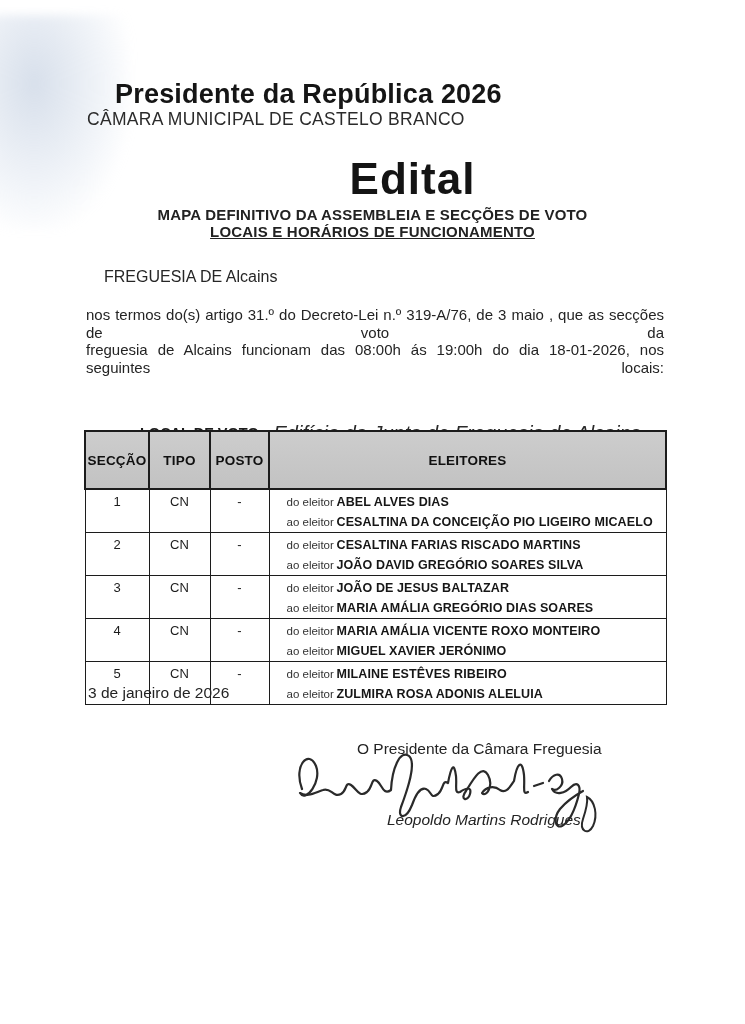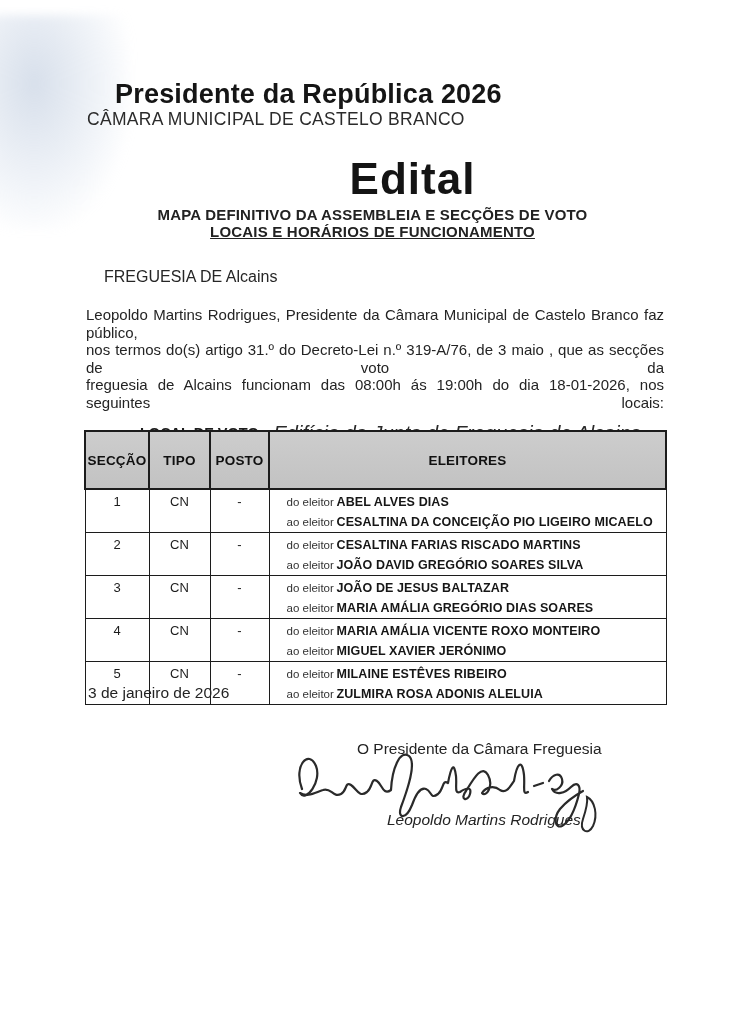--- a/index.html
+++ b/index.html
@@ -56,21 +56,20 @@
   <div class="abs doc-title">Presidente da República 2026</div>
   <div class="abs org-name">CÂMARA MUNICIPAL DE CASTELO BRANCO</div>
 
   <div class="abs edital-title">Edital</div>
   <div class="abs edital-sub1">MAPA DEFINITIVO DA ASSEMBLEIA E SECÇÕES DE VOTO</div>
   <div class="abs edital-sub2">LOCAIS E HORÁRIOS DE FUNCIONAMENTO</div>
 
   <div class="abs freguesia">FREGUESIA DE Alcains</div>
 
   <div class="abs paragraph">
-    <div class="jline">Leopoldo Martins Rodrigues, Presidente da Câmara Municipal de Castelo Branco faz público,</div>
     <div class="jline">nos termos do(s) artigo 31.º do Decreto-Lei n.º 319-A/76, de 3 maio , que as secções de voto da</div>
     <div class="jline">freguesia de Alcains funcionam das 08:00h ás 19:00h do dia 18-01-2026, nos seguintes locais:</div>
   </div>
 
   <div class="abs local-block">
     <div class="local-label">LOCAL DE VOTO:</div>
     <div class="local-address">
       <div>Edifício da Junta de Freguesia de Alcains</div>
       <div>Largo de St.º António, 6005-015 ALCAINS</div>
     </div>

